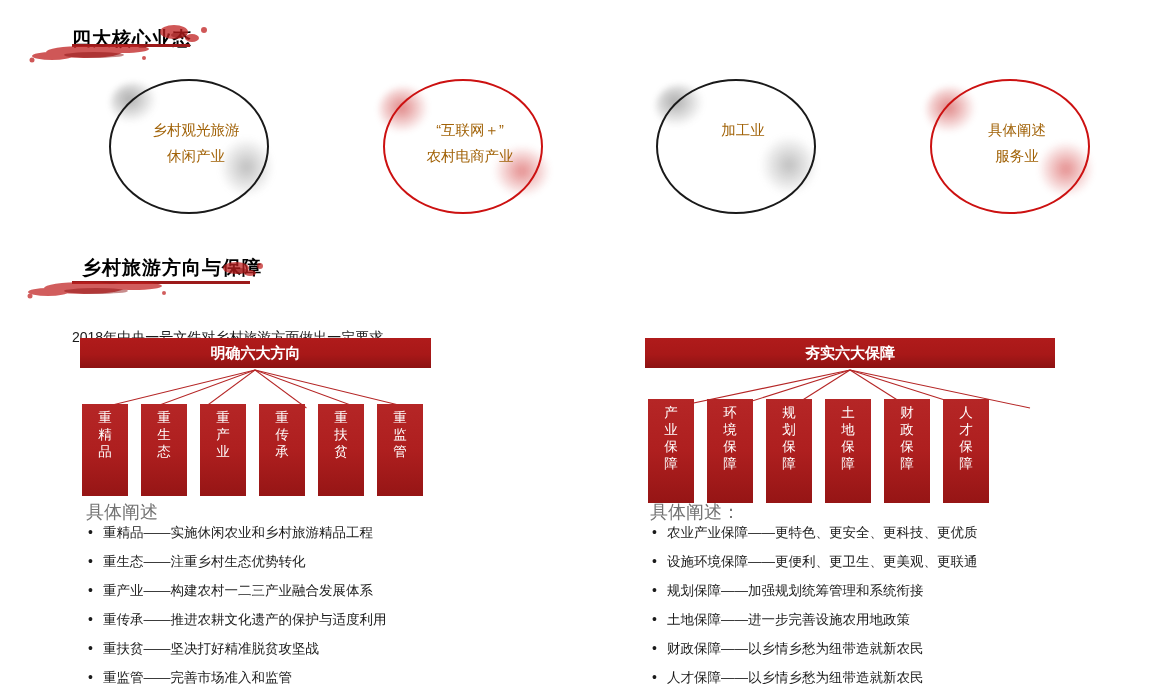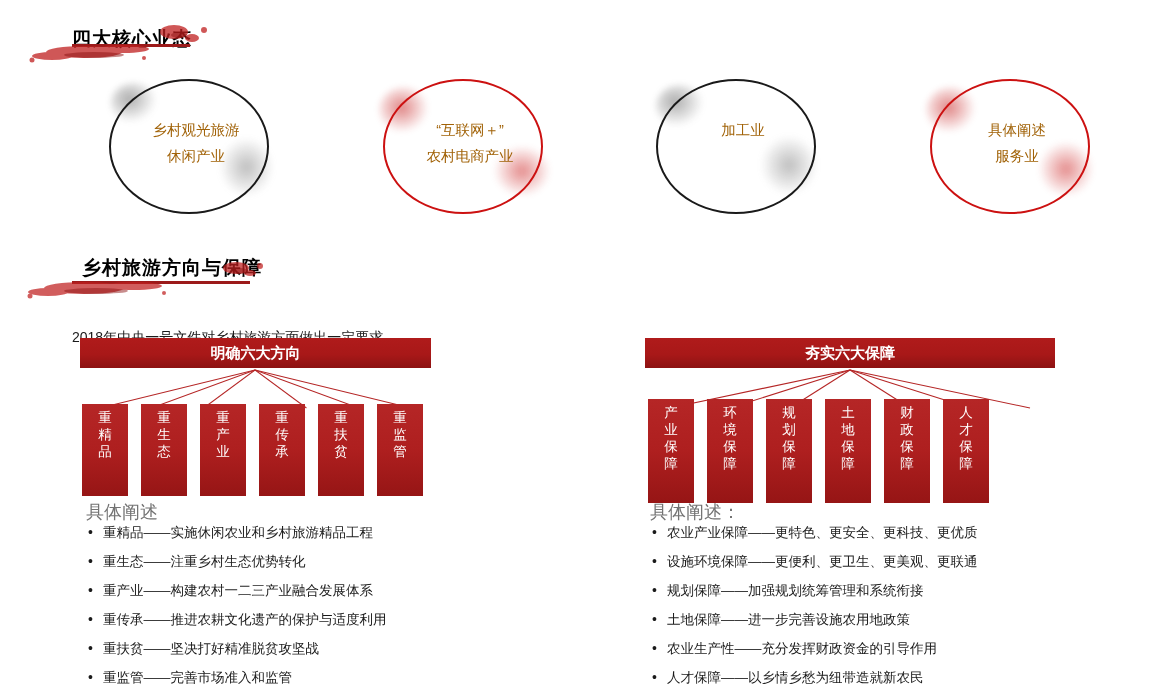--- a/index.html
+++ b/index.html
@@ -326,15 +326,15 @@
     <span>障</span>
   </div>
 </div>
 
 <div class="bullets-title" style="left:650px; top:500px;">具体阐述：</div>
 <ul class="bullet-list" style="left:650px; top:518px;">
   <li>农业产业保障——更特色、更安全、更科技、更优质</li>
   <li>设施环境保障——更便利、更卫生、更美观、更联通</li>
   <li>规划保障——加强规划统筹管理和系统衔接</li>
   <li>土地保障——进一步完善设施农用地政策</li>
-  <li>农业生产性——充分发挥财政资金的引导作用</li>
+  <li>财政保障——以乡情乡愁为纽带造就新农民</li>
   <li>人才保障——以乡情乡愁为纽带造就新农民</li>
 </ul>
 
 </body></html>

